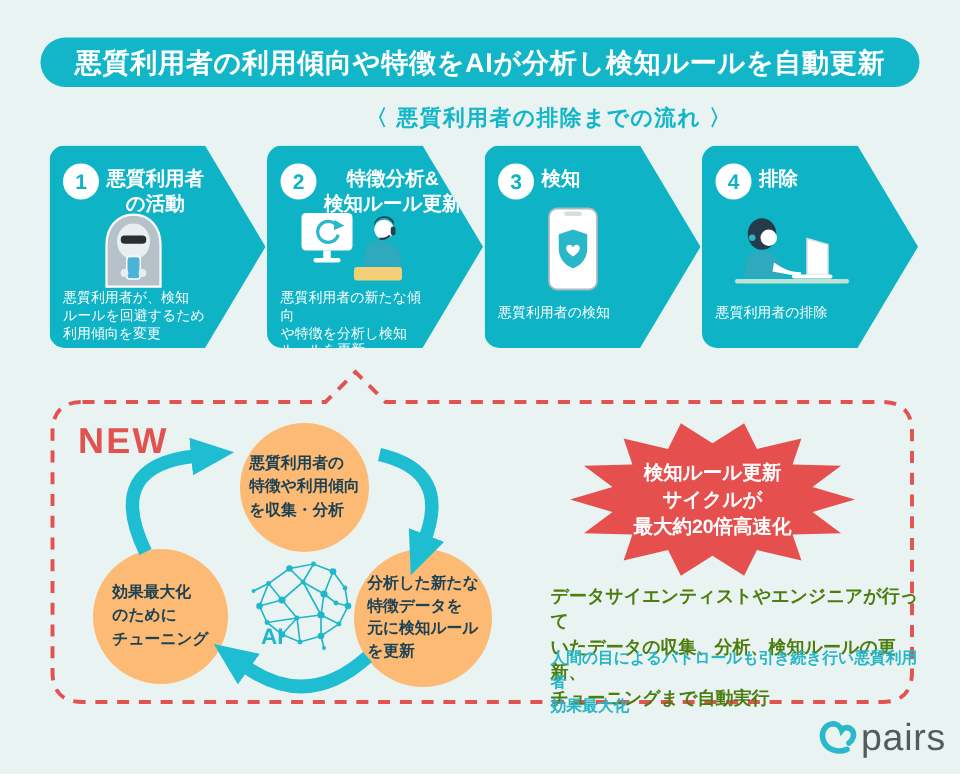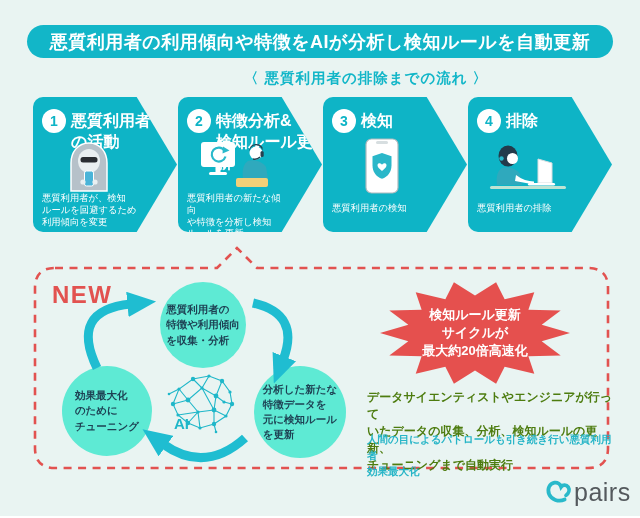--- a/index.html
+++ b/index.html
@@ -14,38 +14,38 @@
   .header-pill .t { color:#fff; font-size:18px; font-weight:bold; letter-spacing:0.5px; }
   .subtitle { position:absolute; left:0; top:69px; width:640px; text-align:center;
     color:#12b6c8; font-size:14.5px; font-weight:bold; letter-spacing:1px;margin-left:46px; }
 
   
   .step { position:absolute; top:97px; width:144px; height:135px; background:#0eb4c6;
     border-radius:10px; clip-path:polygon(0 0,72% 0,100% 50%,72% 100%,0 100%); }
   .step .num { position:absolute; left:9px; top:12px; width:24px; height:24px; background:#fff;
     border-radius:50%; display:flex; align-items:center; justify-content:center;
     color:#0eb4c6; font-size:14px; font-weight:bold; }
-  .step .title { position:absolute; left:38px; top:13px; color:#fff; font-size:16px;
-    font-weight:bold; line-height:1.32; }
+  .step .title { position:absolute; left:38px; top:13px; color:#fff; font-size:13px;
+    font-weight:bold; line-height:1.32;text-align:center; }
   .step .desc { position:absolute; left:9px; width:100px; color:#fff; font-size:9.3px;
     line-height:1.27; }
   .step .desc.tall { top:96px; }
   .step .desc.single { top:106px; }
   .step .icon { position:absolute; }
 
   
   .overlay { position:absolute; left:0; top:0; width:640px; height:518px; pointer-events:none; }
   .new-label { position:absolute; left:52px; top:281px; color:#e25250; font-size:24px;
     font-weight:bold; letter-spacing:1.5px; }
-  .bubble { position:absolute; background:#5eead4; border-radius:50%;
+  .bubble { position:absolute; background:#fdba74; border-radius:50%;
     display:flex; align-items:center; justify-content:center; text-align:left;
     color:#1e4254; font-size:10.5px; font-weight:bold; line-height:1.45; }
   .bubble.top   { left:160px; top:282px; width:86px;  height:86px; }
   .bubble.left  { left:62px;  top:366px; width:90px;  height:90px; }
-  .bubble.right { left:254px; top:366px; width:92px;  height:92px; }
+  .bubble.right { left:236px; top:366px; width:92px;  height:92px; }
   .cycle-arrows { position:absolute; left:55px; top:280px; width:250px; height:195px; }
   .ai-brain { position:absolute; left:166px; top:372px; width:70px; height:62px; }
 
   .starburst { position:absolute; left:380px; top:281px; width:190px; height:104px; }
   .starburst svg { position:absolute; left:0; top:0; width:100%; height:100%; }
   .starburst .txt { position:absolute; left:0; top:0; width:100%; height:100%;
     display:flex; align-items:center; justify-content:center; text-align:center;
     color:#fff; font-size:13px; font-weight:bold; line-height:1.4; }
   .auto-text { position:absolute; left:367px; top:389px; width:246px; color:#4d7c0f;
     font-size:12px; font-weight:bold; line-height:1.42; }

